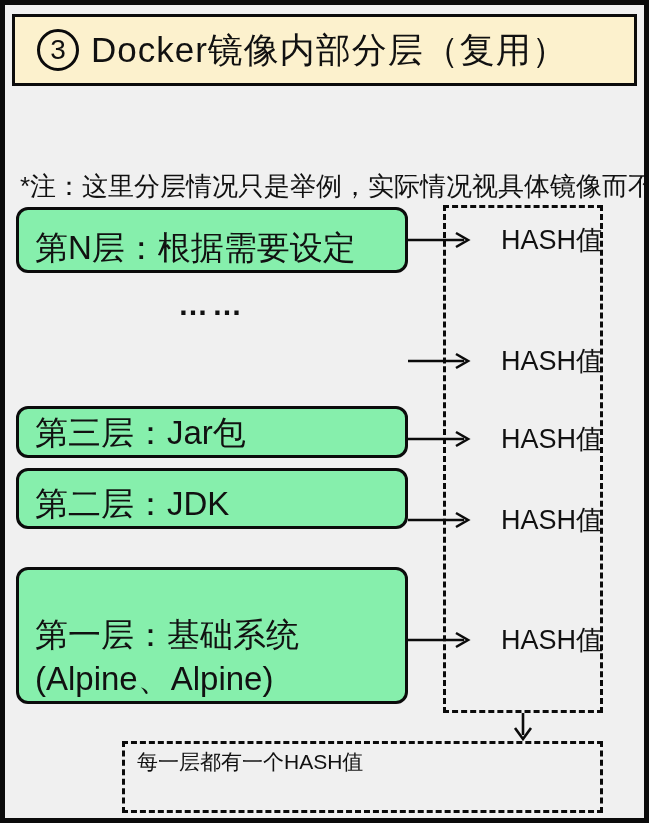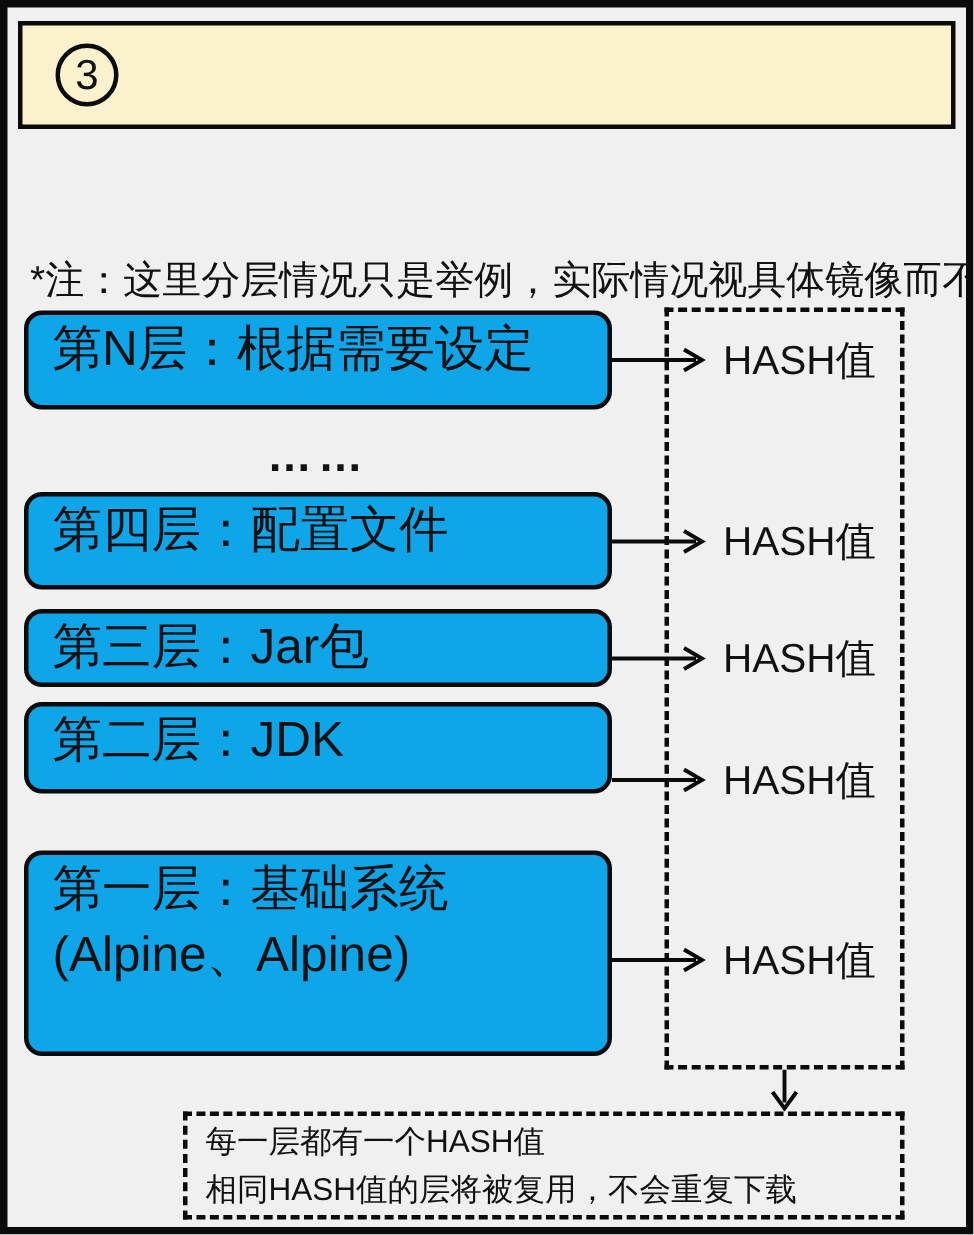--- a/index.html
+++ b/index.html
@@ -35,43 +35,43 @@
   
   .note{
     left:15px;top:164px;width:625px;
     font-size:26px;line-height:34px;white-space:nowrap;
   }
   
   .layer-box{
     left:11px;width:392px;
     box-sizing:border-box;
     border:3px solid #0b0b0b;border-radius:12px;
-    background:#0ea5e9;
-    display:flex;flex-direction:column;justify-content:flex-start;
+    background:#86efac;
+    display:flex;flex-direction:column;justify-content:flex-end;
     padding-left:16px;
   }
   .layer-box .line{font-size:33px;line-height:44px;white-space:nowrap;}
   .box-n  {top:202px;height:66px;}
   .box-4  {top:323px;height:65px;}
   .box-3  {top:401px;height:52px;}
   .box-2  {top:463px;height:61px;}
   .box-1  {top:562px;height:137px;}
   
   .ellipsis{
     left:11px;top:283px;width:392px;
     text-align:center;font-size:30px;font-weight:bold;letter-spacing:4px;
   }
   
   .hash-column{
     left:438px;top:200px;width:160px;height:508px;
     box-sizing:border-box;
     border:3px dashed #0b0b0b;
   }
   .hash-label{
-    left:477px;width:120px;height:32px;
+    left:496px;width:120px;height:32px;
     font-size:27px;line-height:32px;white-space:nowrap;
   }
   .hash-1{top:219px;}
   .hash-2{top:340px;}
   .hash-3{top:418px;}
   .hash-4{top:499px;}
   .hash-5{top:619px;}
   
   .arrow-right{width:64px;height:18px;}
   .ar-1{left:403px;top:226px;}
@@ -91,33 +91,31 @@
 </style>
 </head>
 <body>
 
 <div class="page">
 
   <div class="abs title-bar">
     <span class="badge-circle">
       <span>3</span>
     </span>
+    <span class="title-text">Docker镜像内部分层（复用）</span>
   </div>
 
   <div class="abs note">*注：这里分层情况只是举例，实际情况视具体镜像而不同</div>
 
   <div class="abs layer-box box-n">
     <div class="line">第N层：根据需要设定</div>
   </div>
 
   <div class="abs ellipsis">……</div>
 
-  <div class="abs layer-box box-4">
-    <div class="line">第四层：配置文件</div>
-  </div>
 
   <div class="abs layer-box box-3">
     <div class="line">第三层：Jar包</div>
   </div>
 
   <div class="abs layer-box box-2">
     <div class="line">第二层：JDK</div>
   </div>
 
   <div class="abs layer-box box-1">
@@ -154,16 +152,15 @@
     <polyline points="48,2 60,9 48,16" fill="none" stroke="#0b0b0b" stroke-width="2.6"></polyline>
   </svg>
 
   <svg class="abs arrow-down" viewBox="0 0 24 28">
     <line x1="12" y1="0" x2="12" y2="22" stroke="#0b0b0b" stroke-width="2.6"></line>
     <polyline points="4,15 12,26 20,15" fill="none" stroke="#0b0b0b" stroke-width="2.6"></polyline>
   </svg>
 
   <div class="abs footer-box">
     <div class="line">每一层都有一个HASH值</div>
-    <div class="line">相同HASH值的层将被复用，不会重复下载</div>
   </div>
 
 </div>
 
 </body></html>

